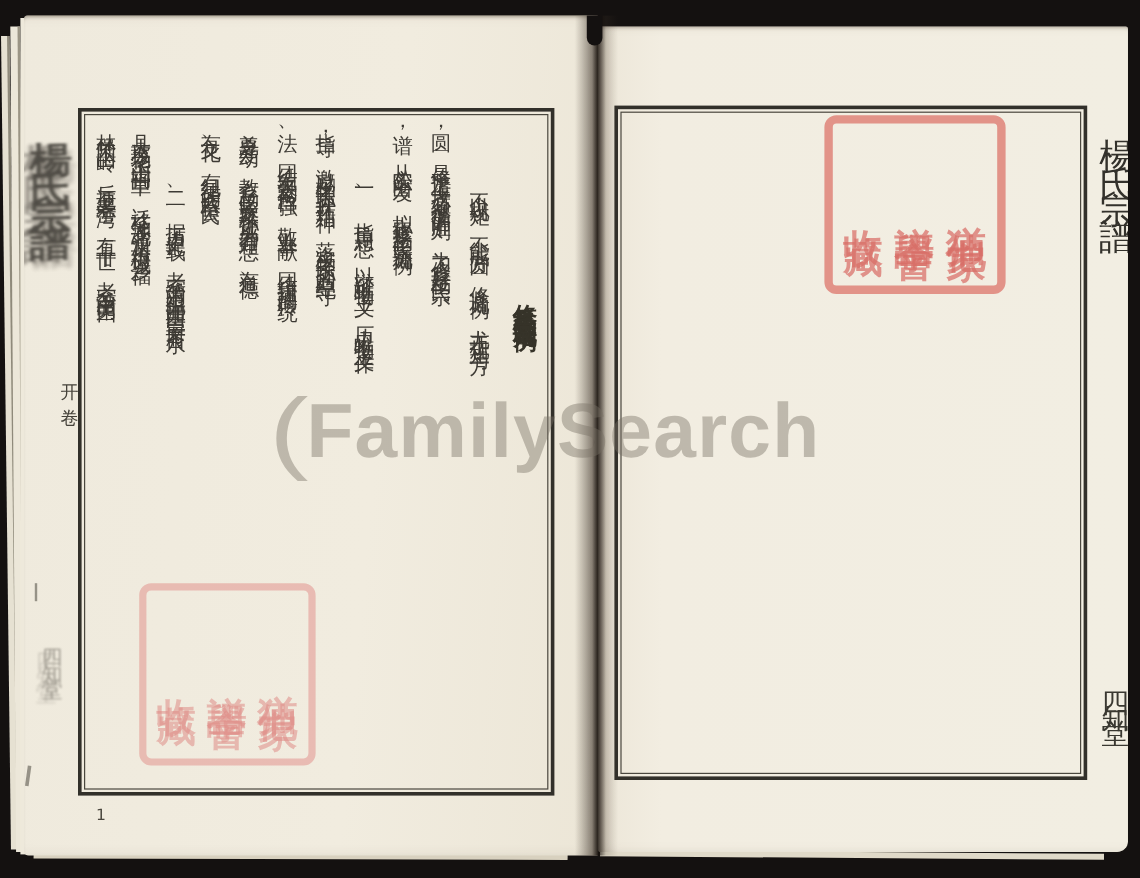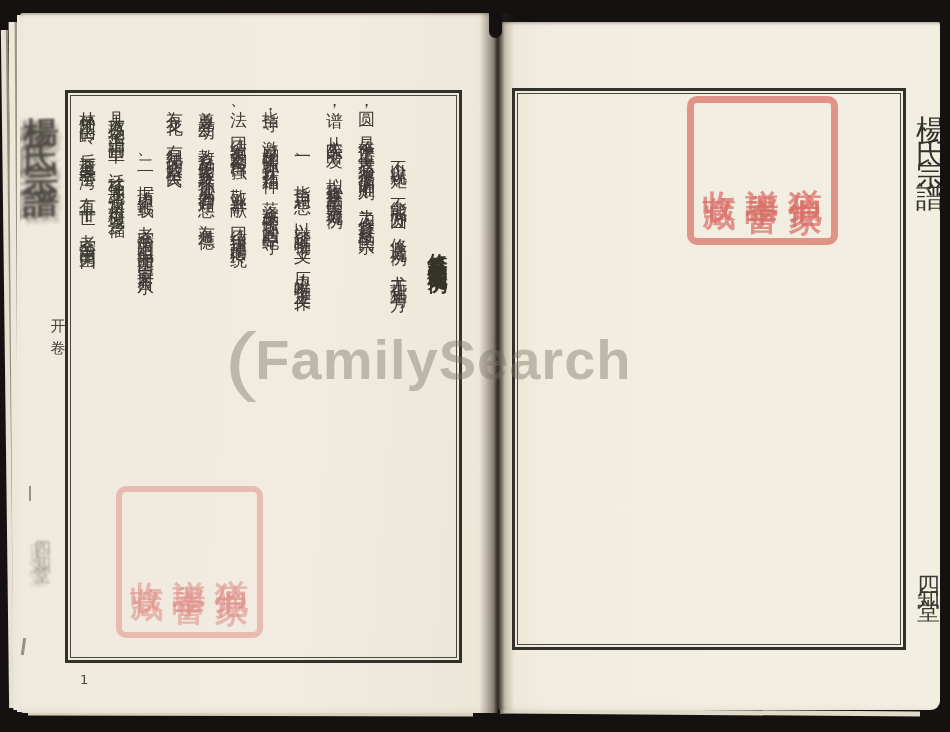--- a/index.html
+++ b/index.html
@@ -105,21 +105,21 @@
 
   
   #watermark {
     position:absolute; z-index:6; left:228px; top:316px; height:86px;
     display:flex; align-items:center;
     color:rgba(118,112,101,.42);
     font-family:"Liberation Sans", sans-serif; font-weight:700;
     pointer-events:none; white-space:nowrap;
   }
   #watermark .logo-arc { font-size:76px; font-weight:400; margin-right:2px; transform:scaleX(1.3); }
-  #watermark .wm-text { font-size:56px; letter-spacing:1px;text-align:right; }
+  #watermark .wm-text { font-size:64px; letter-spacing:1px;text-align:right; }
 </style>
 </head>
 <body>
 
 <div class="edge-strip s1"></div>
 <div class="edge-strip s2"></div>
 <div class="edge-strip s3"></div>
 <div class="edge-strip curl1"></div>
 <div class="edge-strip curl2"></div>
 <div class="edge-strip curl3"></div>

